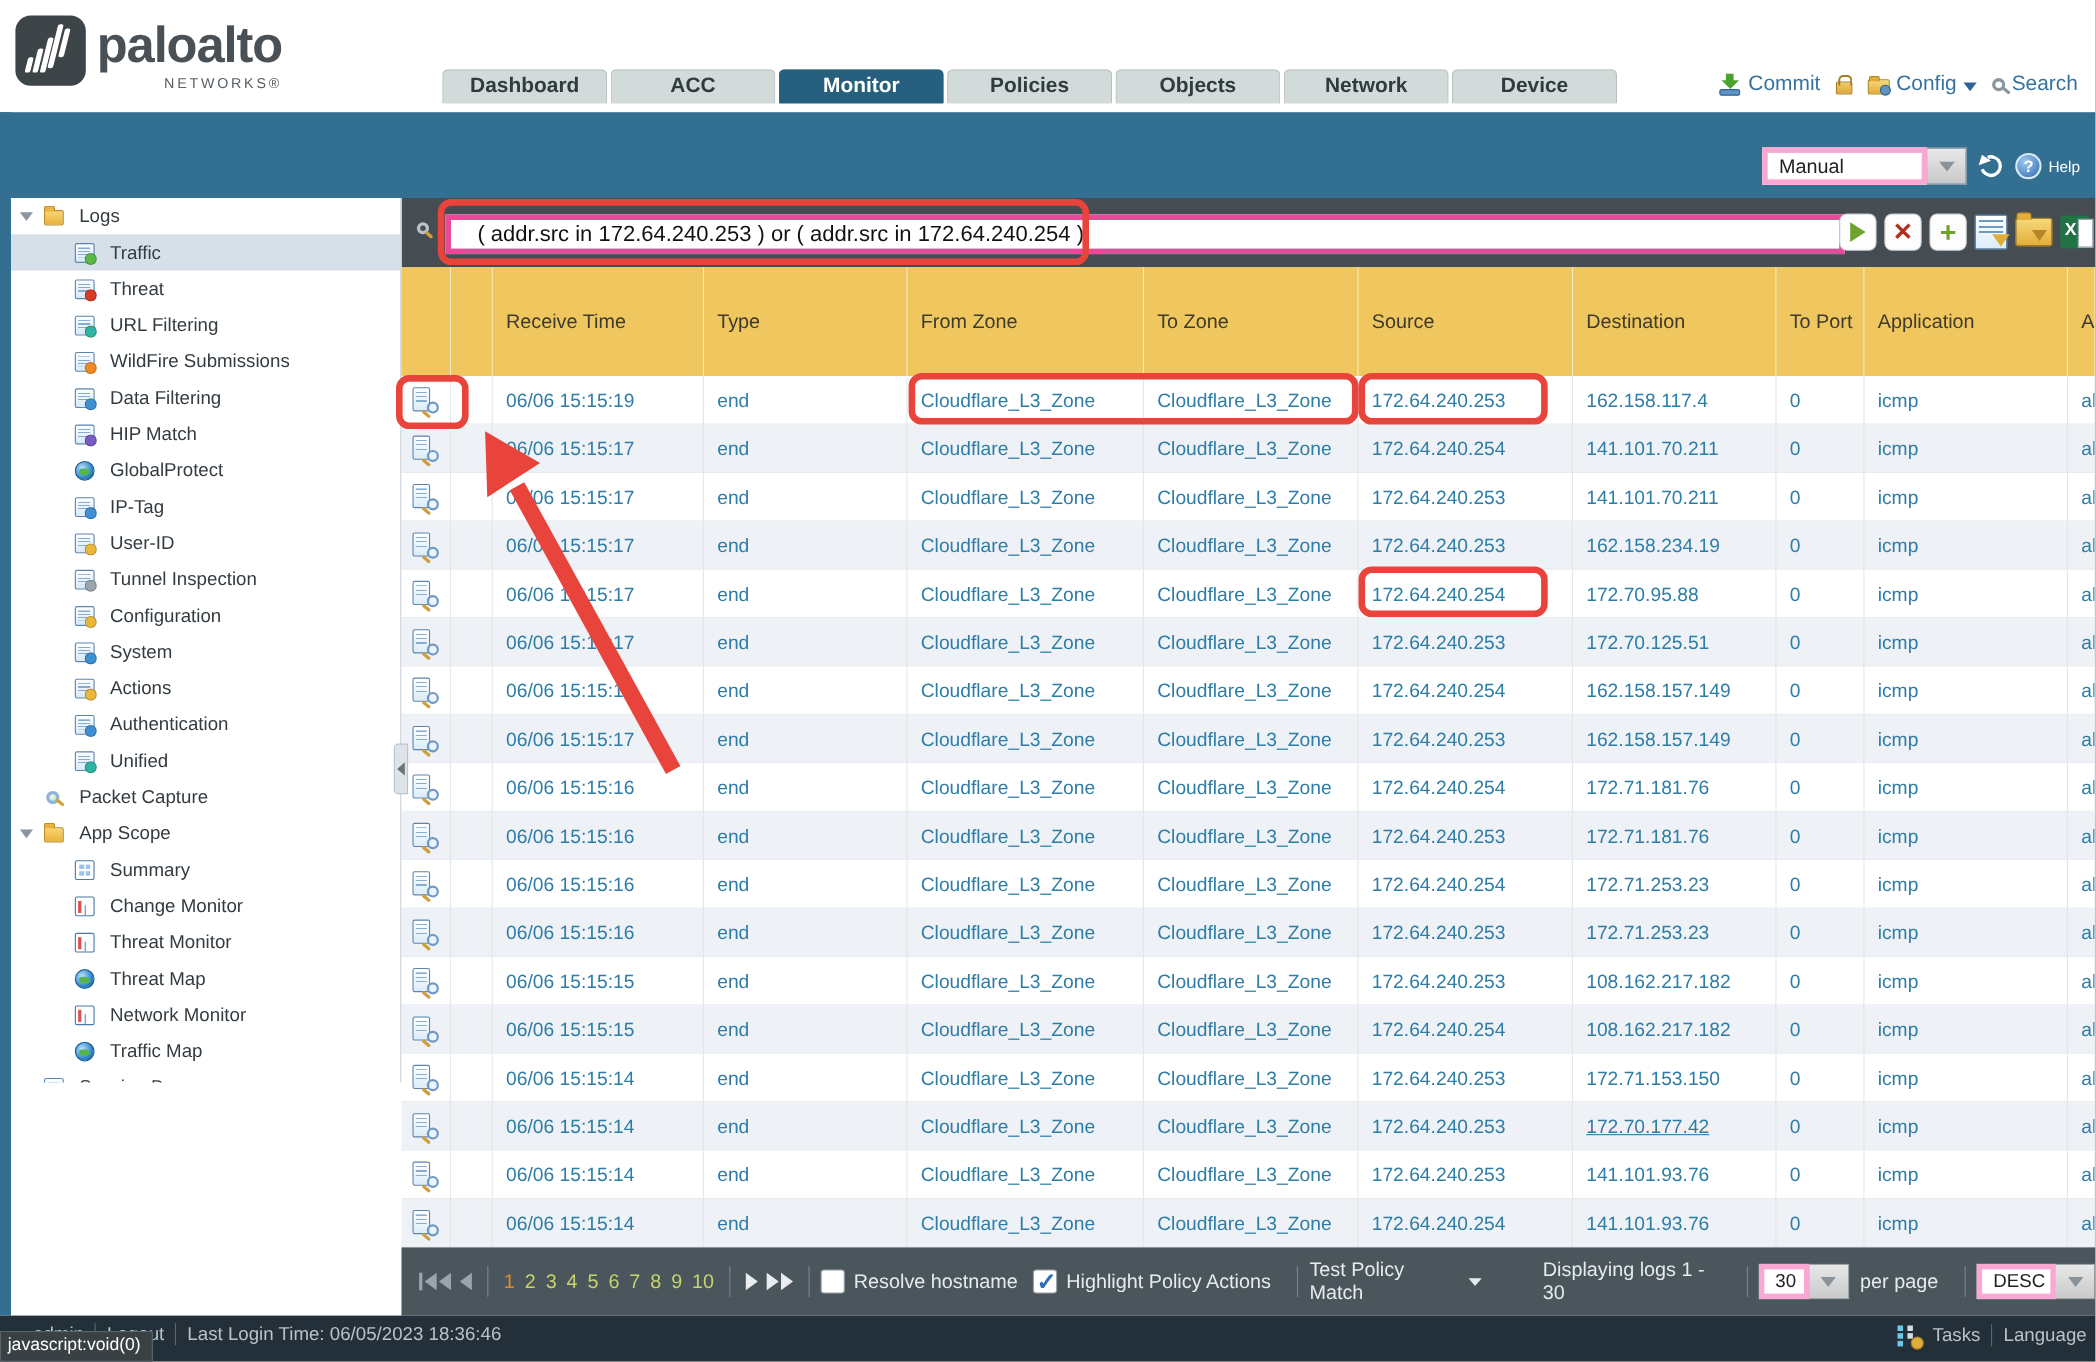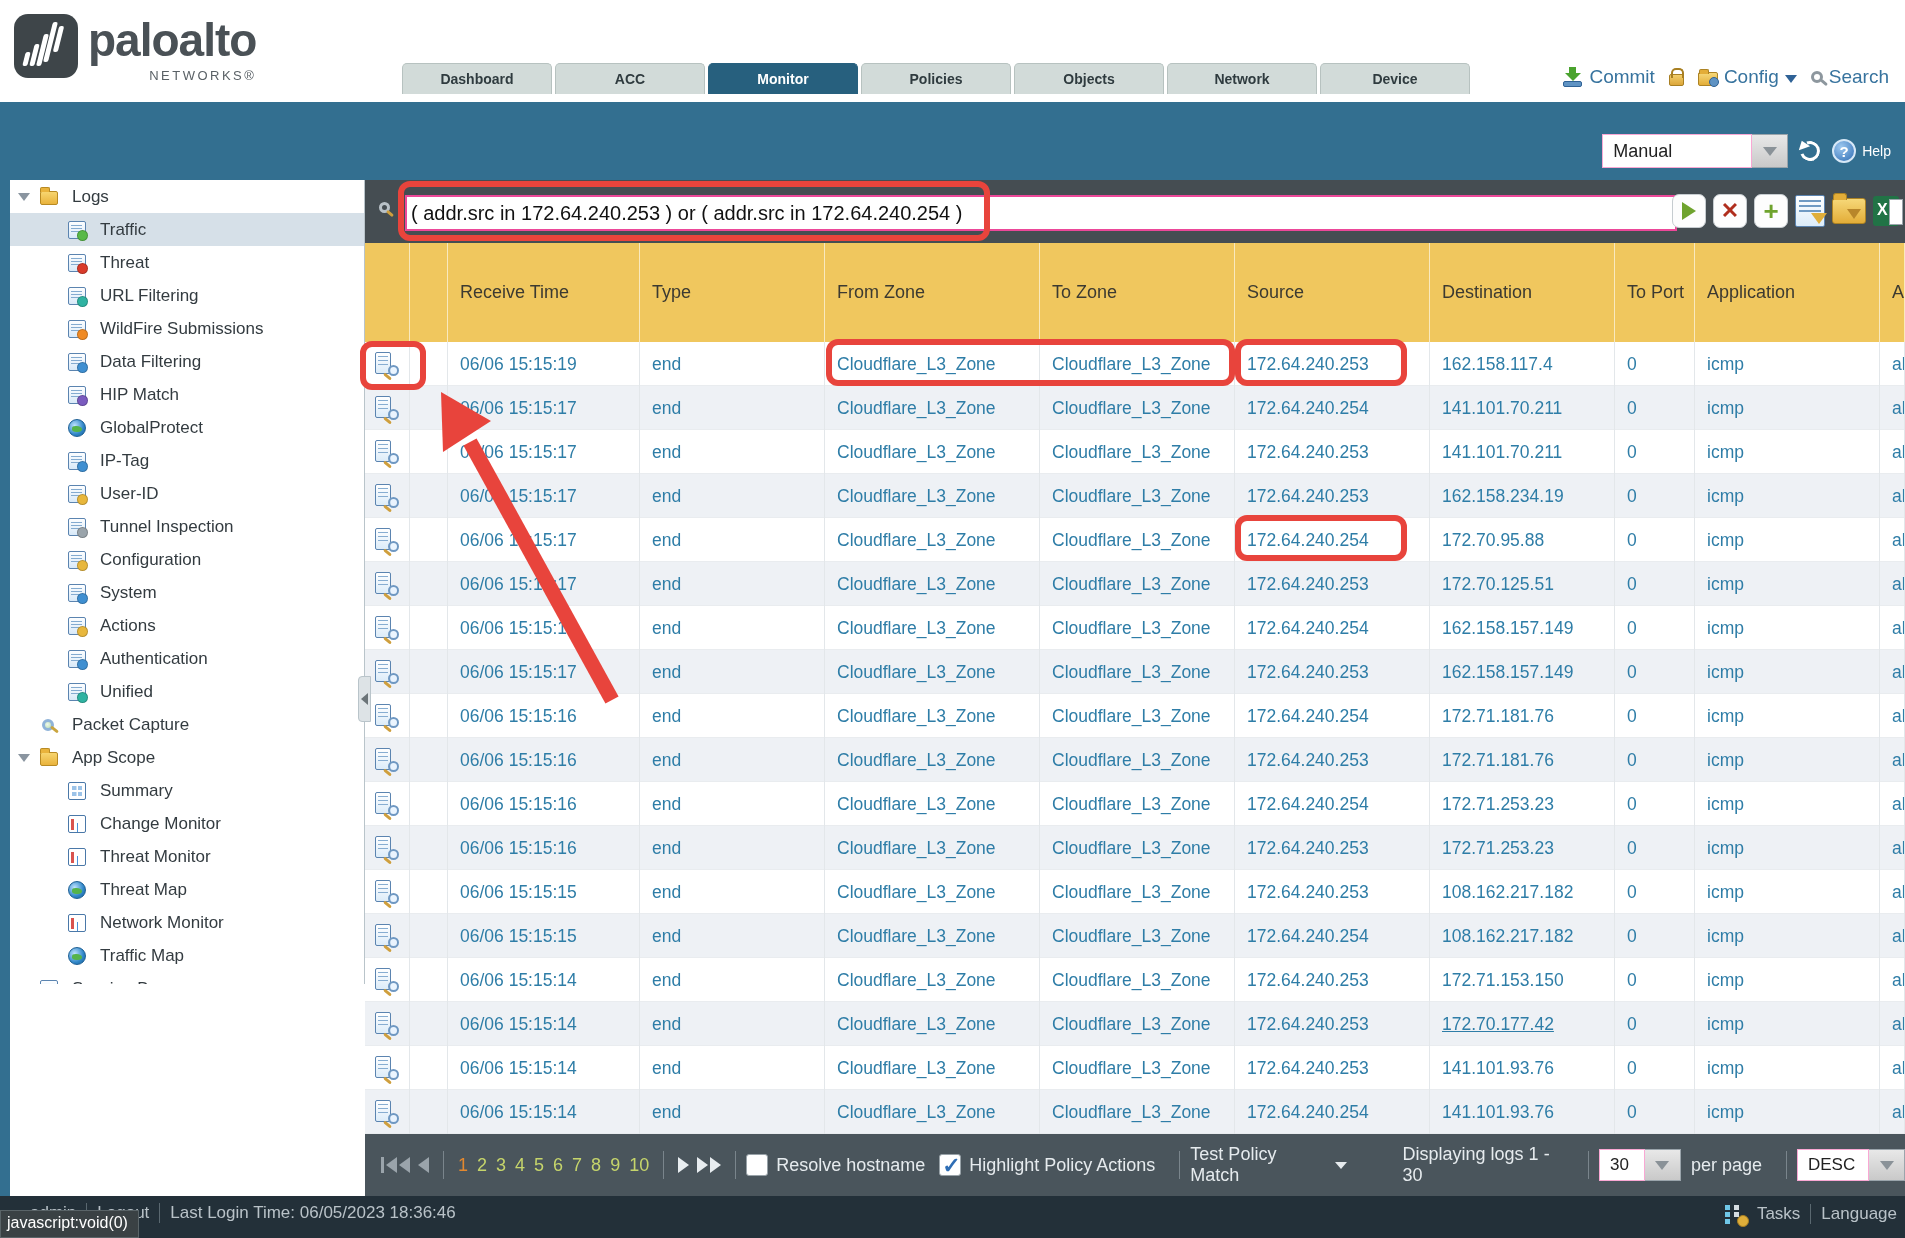--- a/index.html
+++ b/index.html
@@ -17,21 +17,21 @@
   .logo-mark i:nth-child(3){left:26px;height:32px;}
   .logo-mark i:nth-child(4){left:34px;height:40px;bottom:16px;}
   .logo-mark i:nth-child(5){left:42px;height:26px;bottom:26px;}
   .logo-text{margin-left:10px;}
   .logo-text .p1{font-size:46px;font-weight:bold;color:#4a5156;letter-spacing:-1px;line-height:52px;}
   .logo-text .p2{font-size:13px;letter-spacing:2.5px;color:#5a6166;text-align:right;margin-top:2px;}
 
   #nav-tabs{position:absolute;left:402px;top:63px;display:flex;}
   .tab{width:150px;height:31px;margin-right:3px;background:#d2dbd9;border:1px solid #b7c2c0;border-bottom:none;
        border-radius:5px 5px 0 0;display:flex;align-items:center;justify-content:center;
-       font-size:14px;font-weight:bold;color:#2f3b3f;cursor:pointer;}
+       font-size:19px;font-weight:bold;color:#2f3b3f;cursor:pointer;}
   .tab.active{background:#27607e;border-color:#27607e;color:#fff;}
 
   #hdr-actions{position:absolute;right:16px;top:66px;display:flex;align-items:center;gap:14px;
                font-size:19px;color:#37739e;}
   .hact{display:flex;align-items:center;gap:6px;cursor:pointer;}
   .ic-commit{width:20px;height:20px;position:relative;}
   .ic-commit::before{content:"";position:absolute;left:6px;top:0;width:7px;height:8px;background:#4aa32e;}
   .ic-commit::after{content:"";position:absolute;left:2px;top:6px;border-left:8px solid transparent;border-right:8px solid transparent;border-top:8px solid #4aa32e;}
   .ic-commit b{position:absolute;left:0;bottom:0;width:19px;height:6px;background:#5f93c3;border:1px solid #2f6296;border-radius:2px;}
   .ic-lock{width:15px;height:12px;background:linear-gradient(#f2ce6a,#dca63a);border:1px solid #a87f22;border-radius:2px;position:relative;margin-top:6px;}
@@ -40,36 +40,36 @@
   .ic-config::before{content:"";position:absolute;left:0;top:-4px;width:8px;height:4px;background:#e3ad38;border:1px solid #ad8324;border-bottom:none;border-radius:2px 2px 0 0;}
   .ic-config::after{content:"";position:absolute;right:-2px;bottom:-2px;width:8px;height:8px;border-radius:50%;background:#5f93c3;border:1px solid #2f6296;}
   .ic-search{width:12px;height:12px;border:3px solid #8d979e;border-radius:50%;position:relative;}
   .ic-search::after{content:"";position:absolute;width:8px;height:3px;background:#8d979e;right:-8px;bottom:-4px;transform:rotate(40deg);border-radius:2px;}
   .caret-dn{width:0;height:0;border-left:6px solid transparent;border-right:6px solid transparent;border-top:8px solid #2f6296;margin-top:3px;}
 
   
   #tealband{position:absolute;left:0;top:102px;width:1905px;height:78px;background:#336f90;}
   #refresh-group{position:absolute;right:14px;top:32px;display:flex;align-items:center;gap:12px;}
   .select{display:flex;height:34px;}
-  .select .sv{background:#fff;border:1px solid #f9a8d4;display:flex;align-items:center;padding:0 10px;font-size:18px;color:#222;}
+  .select .sv{background:#fff;border:5px solid #f9a8d4;display:flex;align-items:center;padding:0 10px;font-size:18px;color:#222;}
   .select .sb{width:36px;background:linear-gradient(#e8e8e8,#c9c9c9);border:1px solid #9aa4ab;border-left:none;display:flex;align-items:center;justify-content:center;cursor:pointer;}
   .select .sb::after{content:"";border-left:7px solid transparent;border-right:7px solid transparent;border-top:9px solid #8a9298;}
   #mode-select .sv{width:150px;}
   .ic-refresh{width:20px;height:20px;border:3px solid #fff;border-radius:50%;border-left-color:transparent;transform:rotate(25deg);position:relative;cursor:pointer;}
   .ic-refresh::after{content:"";position:absolute;left:-6px;top:-2px;border-top:6px solid transparent;border-bottom:6px solid transparent;border-right:8px solid #fff;transform:rotate(45deg);}
   .ic-help{width:24px;height:24px;border-radius:50%;background:radial-gradient(circle at 35% 30%,#9cc7ef,#2f6eb5);border:2px solid #d7e8f7;position:relative;cursor:pointer;}
   .ic-help::after{content:"?";position:absolute;left:0;top:0;width:100%;height:100%;display:flex;align-items:center;justify-content:center;color:#fff;font-weight:bold;font-size:15px;}
   #help-label{color:#fff;font-size:14px;margin-left:-6px;}
 
   
   #filterbar{position:absolute;left:365px;top:180px;width:1540px;height:63px;background:#454d52;}
   .ic-search-sm{position:absolute;left:14px;top:22px;width:11px;height:11px;border:3px solid #b9c2c8;border-radius:50%;}
   .ic-search-sm::after{content:"";position:absolute;width:8px;height:3px;background:#cf9f3d;right:-7px;bottom:-5px;transform:rotate(40deg);border-radius:2px;}
-  #filter-input{position:absolute;left:40px;top:15px;width:1272px;height:36px;border:2px solid #ec4899;background:#fff;
-                font-family:"Liberation Sans",sans-serif;font-size:20px;color:#111;padding:0 4px;}
+  #filter-input{position:absolute;left:40px;top:15px;width:1272px;height:36px;border:5px solid #ec4899;background:#fff;
+                font-family:"Liberation Sans",sans-serif;font-size:20px;color:#111;padding:0 24px;}
   #filter-actions{position:absolute;right:6px;top:14px;display:flex;align-items:center;gap:7px;}
   .fbtn{width:34px;height:34px;background:#fdfdfd;border:1px solid #c6ccd0;border-radius:7px;display:flex;align-items:center;justify-content:center;cursor:pointer;}
   .g-apply{width:0;height:0;border-top:9px solid transparent;border-bottom:9px solid transparent;border-left:14px solid #6fa32e;}
   .g-clear{color:#b02e1d;font-size:22px;font-weight:bold;line-height:20px;}
   .g-add{color:#6fa32e;font-size:26px;font-weight:bold;line-height:22px;}
   .ic-filterdoc{width:30px;height:32px;background:linear-gradient(#fff,#dcecf9);border:1px solid #5b84b0;border-radius:2px;position:relative;cursor:pointer;}
   .ic-filterdoc::before{content:"";position:absolute;left:3px;top:4px;right:3px;height:12px;background:repeating-linear-gradient(#6f9ac3 0 2px,transparent 2px 5px);}
   .ic-filterdoc::after{content:"";position:absolute;right:-3px;bottom:2px;border-left:8px solid transparent;border-right:8px solid transparent;border-top:11px solid #dfae3a;}
   .ic-folderload{width:34px;height:26px;background:linear-gradient(#f6d879,#e3ad38);border:1px solid #ad8324;border-radius:3px;position:relative;cursor:pointer;}
   .ic-folderload::before{content:"";position:absolute;left:0;top:-6px;width:12px;height:6px;background:#e3ad38;border:1px solid #ad8324;border-bottom:none;border-radius:3px 3px 0 0;}

